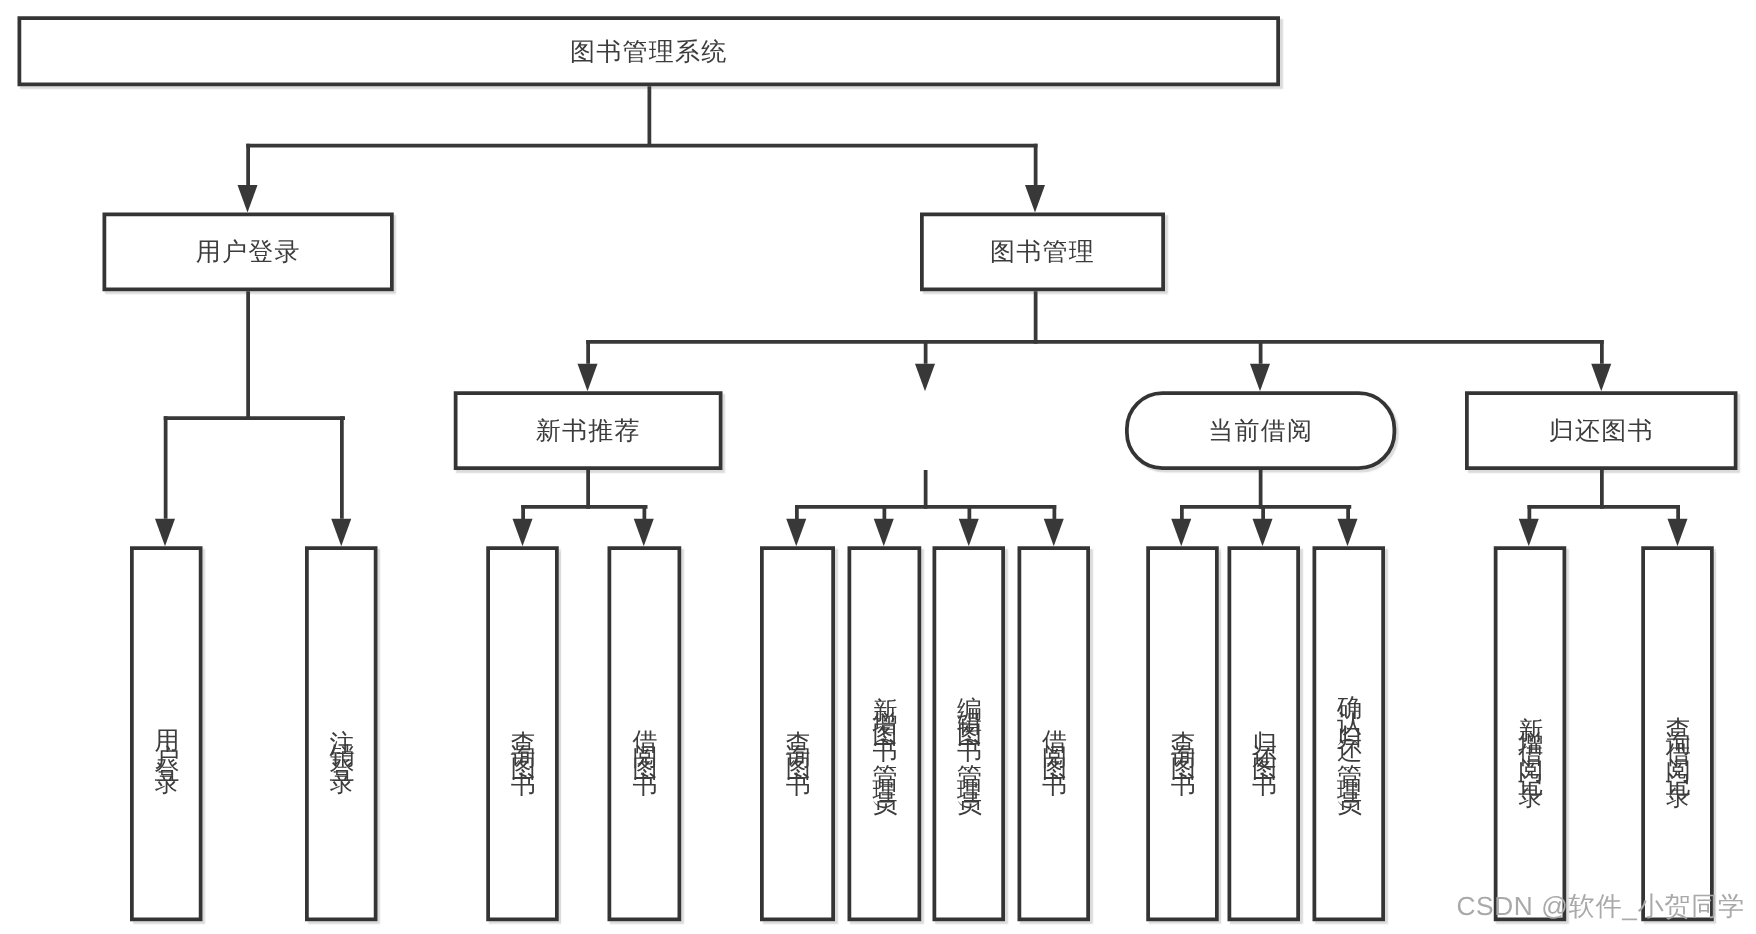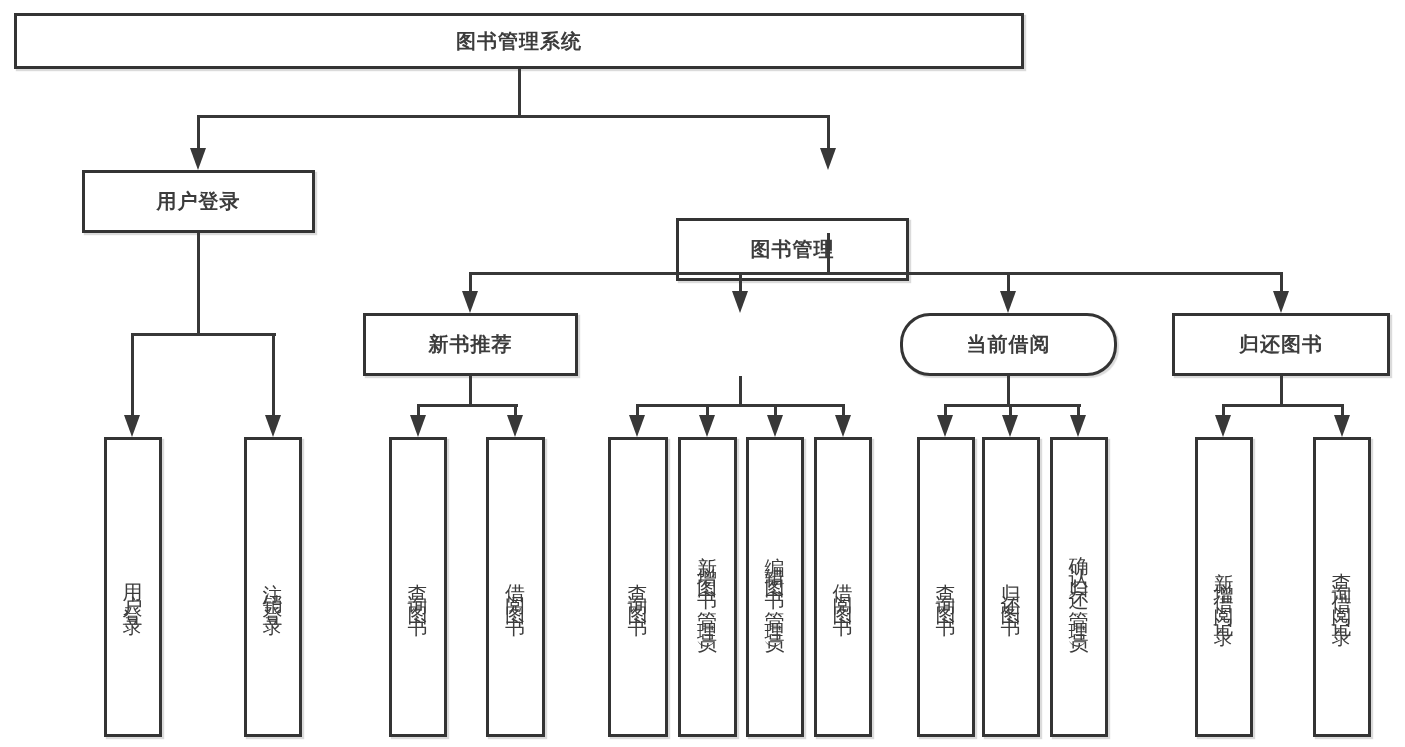--- a/index.html
+++ b/index.html
@@ -6,21 +6,21 @@
   body{font-family:"Liberation Sans","DejaVu Sans",sans-serif;}
   .canvas{
     position:relative;width:1405px;height:747px;background:#ffffff;overflow:hidden;
   }
   .node{
     position:absolute;box-sizing:border-box;background:#ffffff;
     border:3px solid #343434;color:#3c3c3c;
     display:flex;align-items:center;justify-content:center;
     box-shadow:2px 2px 1px rgba(110,110,110,0.25);
   }
-  .h{font-size:20px;letter-spacing:1px;white-space:nowrap;font-weight:bold;}
+  .h{font-size:20px;letter-spacing:1px;white-space:nowrap;}
   .v{
     writing-mode:vertical-lr;text-orientation:mixed;
     font-size:20px;letter-spacing:11px;line-height:1;
     padding-top:6px;
   }
   .ln{position:absolute;background:#383838;}
   .arw{
     position:absolute;width:0;height:0;
     border-left:8px solid transparent;border-right:8px solid transparent;
     border-top:22px solid #383838;
@@ -38,21 +38,21 @@
   <div class="node h" style="left:14px;top:13px;width:1010px;height:56px;">图书管理系统</div>
 
   <div class="ln" style="left:518px;top:69px;width:3px;height:48px;"></div>
   <div class="ln" style="left:197px;top:115px;width:633px;height:3px;"></div>
   <div class="ln" style="left:197px;top:115px;width:3px;height:35px;"></div>
   <div class="arw" style="left:190px;top:148px;"></div>
   <div class="ln" style="left:827px;top:115px;width:3px;height:35px;"></div>
   <div class="arw" style="left:820px;top:148px;"></div>
 
   <div class="node h" style="left:82px;top:170px;width:233px;height:63px;">用户登录</div>
-  <div class="node h" style="left:676px;top:170px;width:233px;height:63px;margin-top:48px;">图书管理</div>
+  <div class="node h" style="left:736px;top:170px;width:196px;height:63px;">图书管理</div>
 
   <div class="ln" style="left:197px;top:233px;width:3px;height:103px;"></div>
   <div class="ln" style="left:131px;top:333px;width:145px;height:3px;"></div>
   <div class="ln" style="left:131px;top:333px;width:3px;height:82px;"></div>
   <div class="arw" style="left:124px;top:415px;"></div>
   <div class="ln" style="left:272px;top:333px;width:3px;height:82px;"></div>
   <div class="arw" style="left:265px;top:415px;"></div>
 
   <div class="ln" style="left:827px;top:233px;width:3px;height:42px;"></div>
   <div class="ln" style="left:469px;top:272px;width:814px;height:3px;"></div>
@@ -114,14 +114,15 @@
   <div class="node v" style="left:746px;top:437px;width:58px;height:300px;">编辑图书（管理员）</div>
   <div class="node v" style="left:814px;top:437px;width:58px;height:300px;">借阅图书</div>
 
   <div class="node v" style="left:917px;top:437px;width:58px;height:300px;">查询图书</div>
   <div class="node v" style="left:982px;top:437px;width:58px;height:300px;">归还图书</div>
   <div class="node v" style="left:1050px;top:437px;width:58px;height:300px;">确认归还（管理员）</div>
 
   <div class="node v" style="left:1195px;top:437px;width:58px;height:300px;">新增借阅记录</div>
   <div class="node v" style="left:1313px;top:437px;width:58px;height:300px;">查询借阅记录</div>
 
+  <div class="watermark">CSDN @软件_小贺同学</div>
 
 </div>
 
 </body></html>

